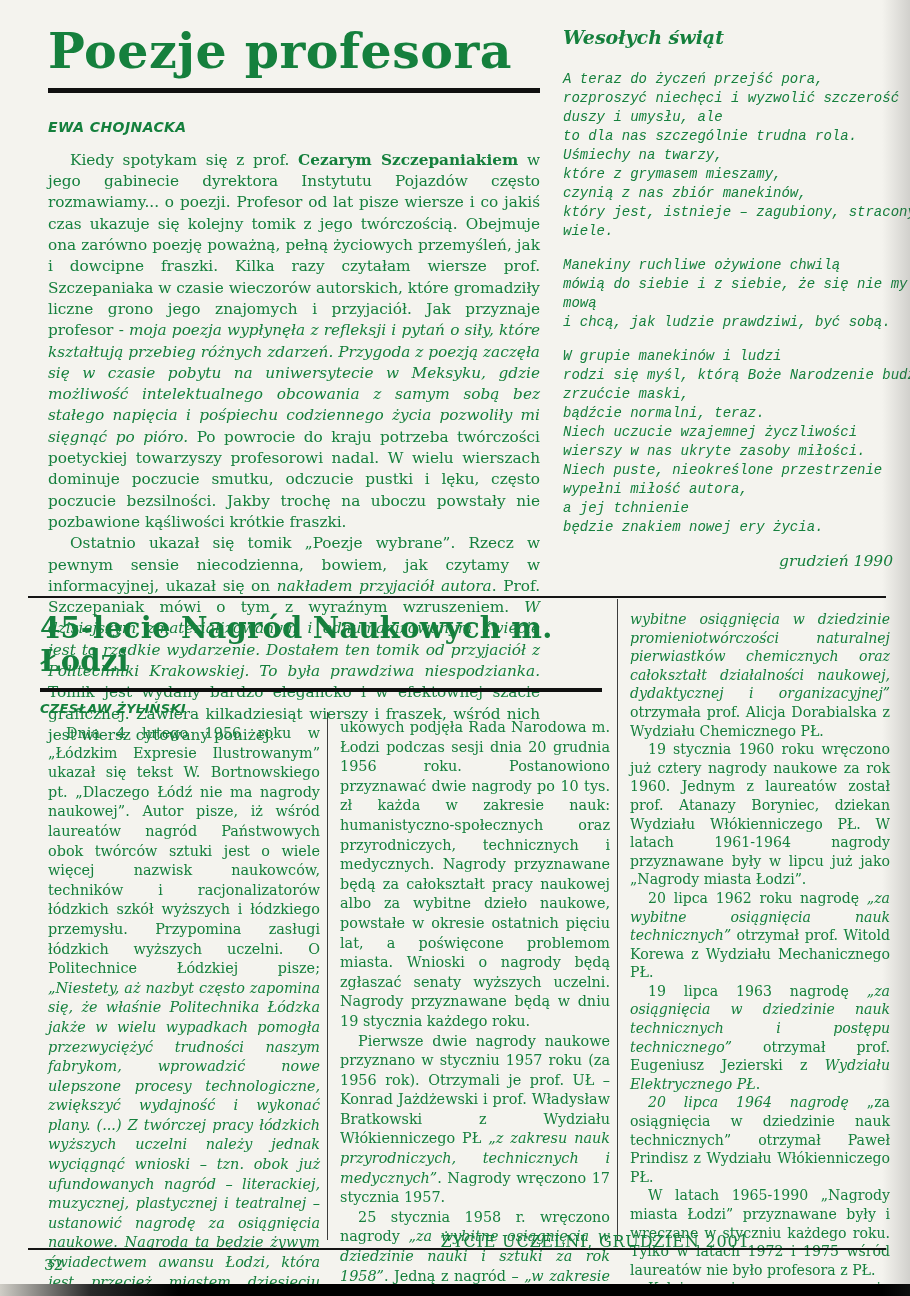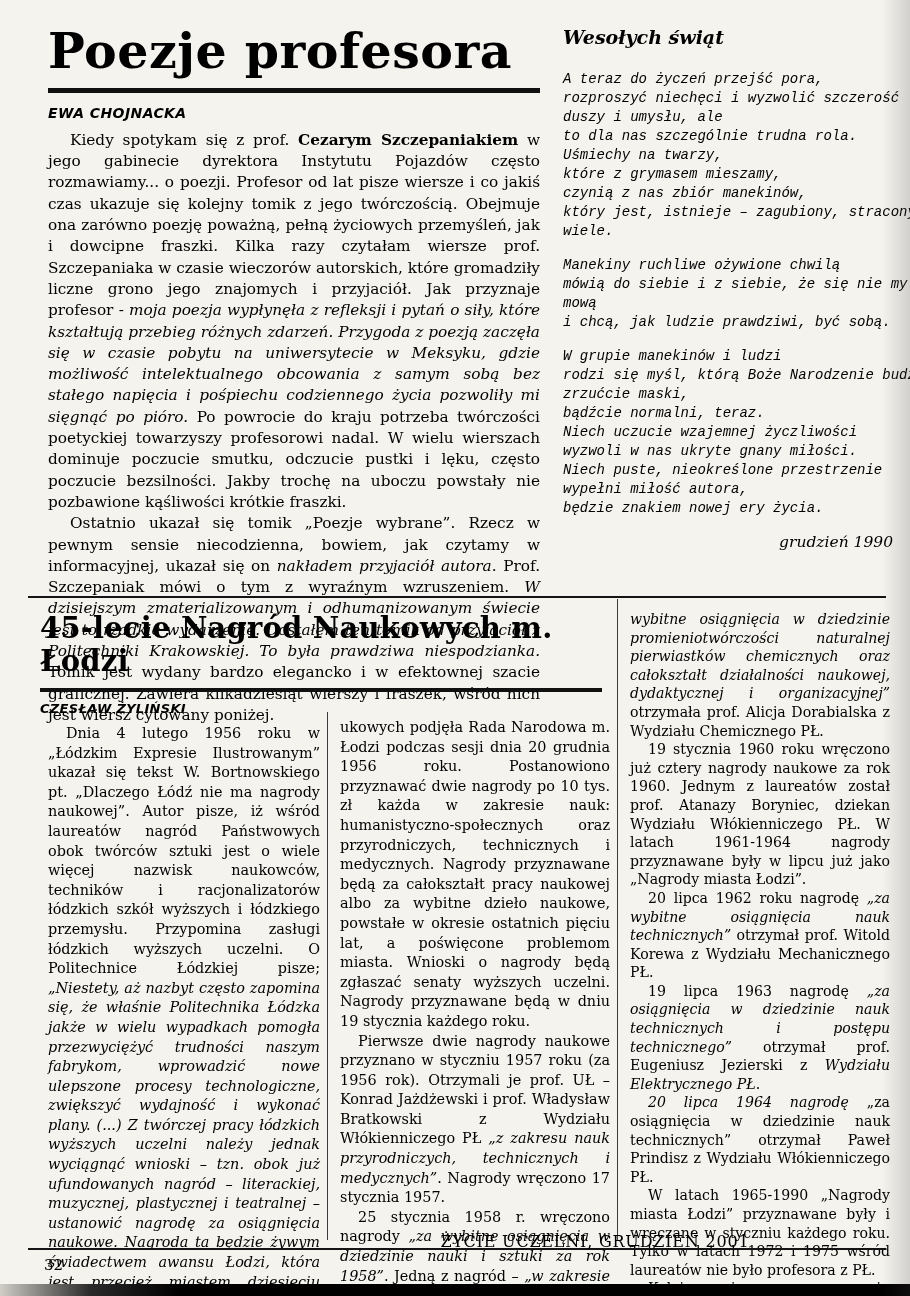--- a/index.html
+++ b/index.html
@@ -1,27 +1,27 @@
 <!DOCTYPE html>
 <html lang="pl"><head>
 <meta charset="utf-8">
 <style>
   html,body{margin:0;padding:0;background:#888;}
   .page{position:relative;width:910px;height:1296px;margin:0 auto;overflow:hidden;
-        background:#f4f3ee;color:#000000;font-family:"DejaVu Serif",serif;}
+        background:#f4f3ee;color:#15803d;font-family:"DejaVu Serif",serif;}
   .page::after{content:"";position:absolute;right:0;top:0;bottom:0;width:28px;pointer-events:none;
         background:linear-gradient(to left,rgba(70,70,70,.20),rgba(0,0,0,0));}
   
   .a1{position:absolute;left:48px;top:24px;width:492px;}
   .a1 h1{margin:0;font-size:49px;line-height:1.12;font-weight:bold;letter-spacing:.5px;
          font-family:"DejaVu Serif",serif;}
   .rule-thick{height:5px;background:#101010;margin-top:9px;}
-  .byline{margin-top:12px;font-family:"DejaVu Sans","Liberation Sans",sans-serif;
+  .byline{margin-top:26px;font-family:"DejaVu Sans","Liberation Sans",sans-serif;
           font-style:italic;font-weight:bold;font-size:14px;letter-spacing:.4px;}
-  .a1-body{margin-top:9px;font-size:15.3px;line-height:21.3px;text-align:justify;}
+  .a1-body{margin-top:15px;font-size:15.3px;line-height:21.3px;text-align:justify;}
   .para{margin:0;text-indent:22px;}
   .para.noindent{text-indent:0;}
   .run-n{font-style:normal;font-weight:normal;}
   .run-i{font-style:italic;}
   .run-b{font-weight:bold;}
   
   .poem{position:absolute;left:563px;top:26px;width:338px;font-style:italic;}
   .poem-title{font-size:19px;font-weight:bold;margin:0 0 22px 0;}
   .stanza{margin:0 0 15px 0;font-size:14px;line-height:19px;font-family:Liberation Mono, monospace;}
   .poem-line{white-space:nowrap;}
@@ -86,23 +86,24 @@
           <div class="poem-line">mówią do siebie i z siebie, że się nie mylą</div>
           <div class="poem-line">mową</div>
           <div class="poem-line">i chcą, jak ludzie prawdziwi, być sobą.</div>
         </div>
         <div class="stanza">
           <div class="poem-line">W grupie manekinów i ludzi</div>
           <div class="poem-line">rodzi się myśl, którą Boże Narodzenie budzi:</div>
           <div class="poem-line">zrzućcie maski,</div>
           <div class="poem-line">bądźcie normalni, teraz.</div>
           <div class="poem-line">Niech uczucie wzajemnej życzliwości</div>
-          <div class="poem-line">wyzwoli w nas ukryte gnany miłości.</div>
+          <div class="poem-line">wierszy w nas ukryte zasoby miłości.</div>
           <div class="poem-line">Niech puste, nieokreślone przestrzenie</div>
           <div class="poem-line">wypełni miłość autora,</div>
+          <div class="poem-line">a jej tchnienie</div>
           <div class="poem-line">będzie znakiem nowej ery życia.</div>
         </div>
       </div>
     <div class="poem-sig">grudzień 1990</div>
   </div>
 
   <div class="hdiv"></div>
 
   <div class="a2-head">
     <h2>45-lecie Nagród Naukowych m. Łodzi</h2>

